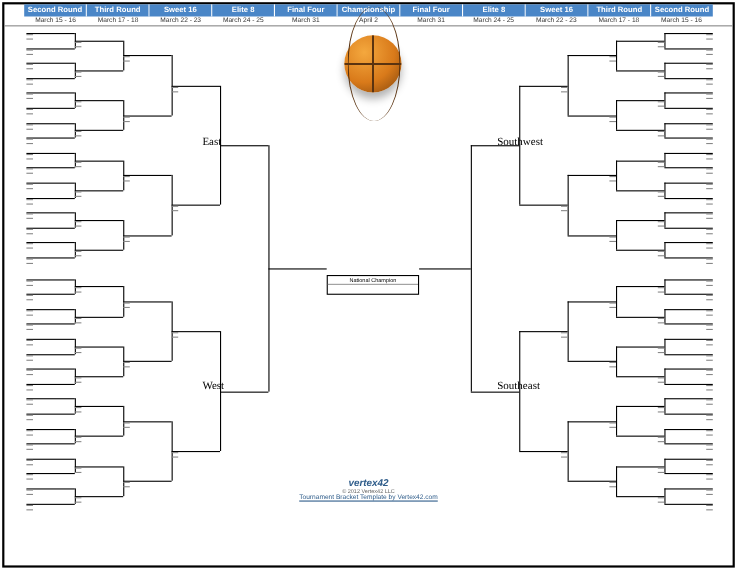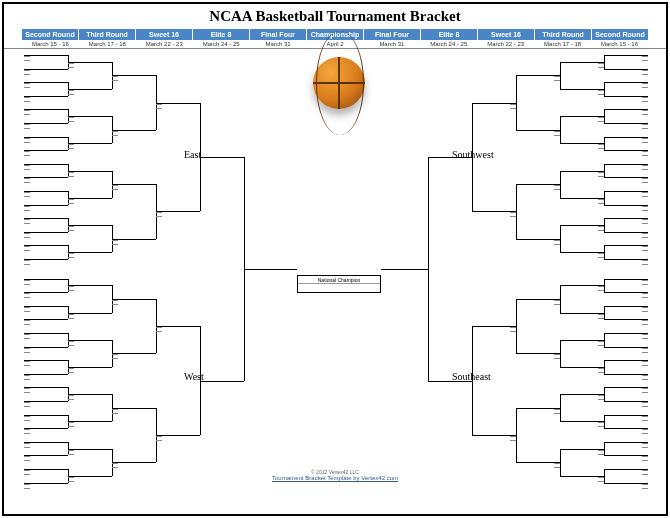--- a/index.html
+++ b/index.html
@@ -142,21 +142,20 @@
     height: 5px;
     border-top: 1px dashed #888;
     border-bottom: 1px dashed #888;
   }
 </style>
 </head>
 <body>
 
 <div class="border">
 
-  <div class="title">NCAA Basketball Tournament Bracket</div>
 
   <div class="header-row">
     <div class="header-cell">Second Round</div>
     <div class="header-cell">Third Round</div>
     <div class="header-cell">Sweet 16</div>
     <div class="header-cell">Elite 8</div>
     <div class="header-cell">Final Four</div>
     <div class="header-cell">Championship</div>
     <div class="header-cell">Final Four</div>
     <div class="header-cell">Elite 8</div>
@@ -186,20 +185,21 @@
     <div class="region-label" style="left:180px; top:100px;">East</div>
     <div class="region-label" style="left:180px; top:322px;">West</div>
     <div class="region-label" style="left:448px; top:100px;">Southwest</div>
     <div class="region-label" style="left:448px; top:322px;">Southeast</div>
 
     <div class="champion-box">
       <div class="champion-label">National Champion</div>
     </div>
 
     <div class="footer">
+      <div class="brand">vertex42</div>
       <div class="copy">© 2012 Vertex42 LLC</div>
       <div class="link">Tournament Bracket Template by Vertex42.com</div>
     </div>
 
   <div class="seg segh" style="left: 20px; top: 6px; width: 44px;"></div>
       <div class="slot-dash" style="left: 20px; top: 7px;"></div>
       <div class="seg segh" style="left: 20px; top: 19.6px; width: 44px;"></div>
       <div class="slot-dash" style="left: 20px; top: 20.6px;"></div>
       <div class="seg segh" style="left: 20px; top: 33.2px; width: 44px;"></div>
       <div class="slot-dash" style="left: 20px; top: 34.2px;"></div>

